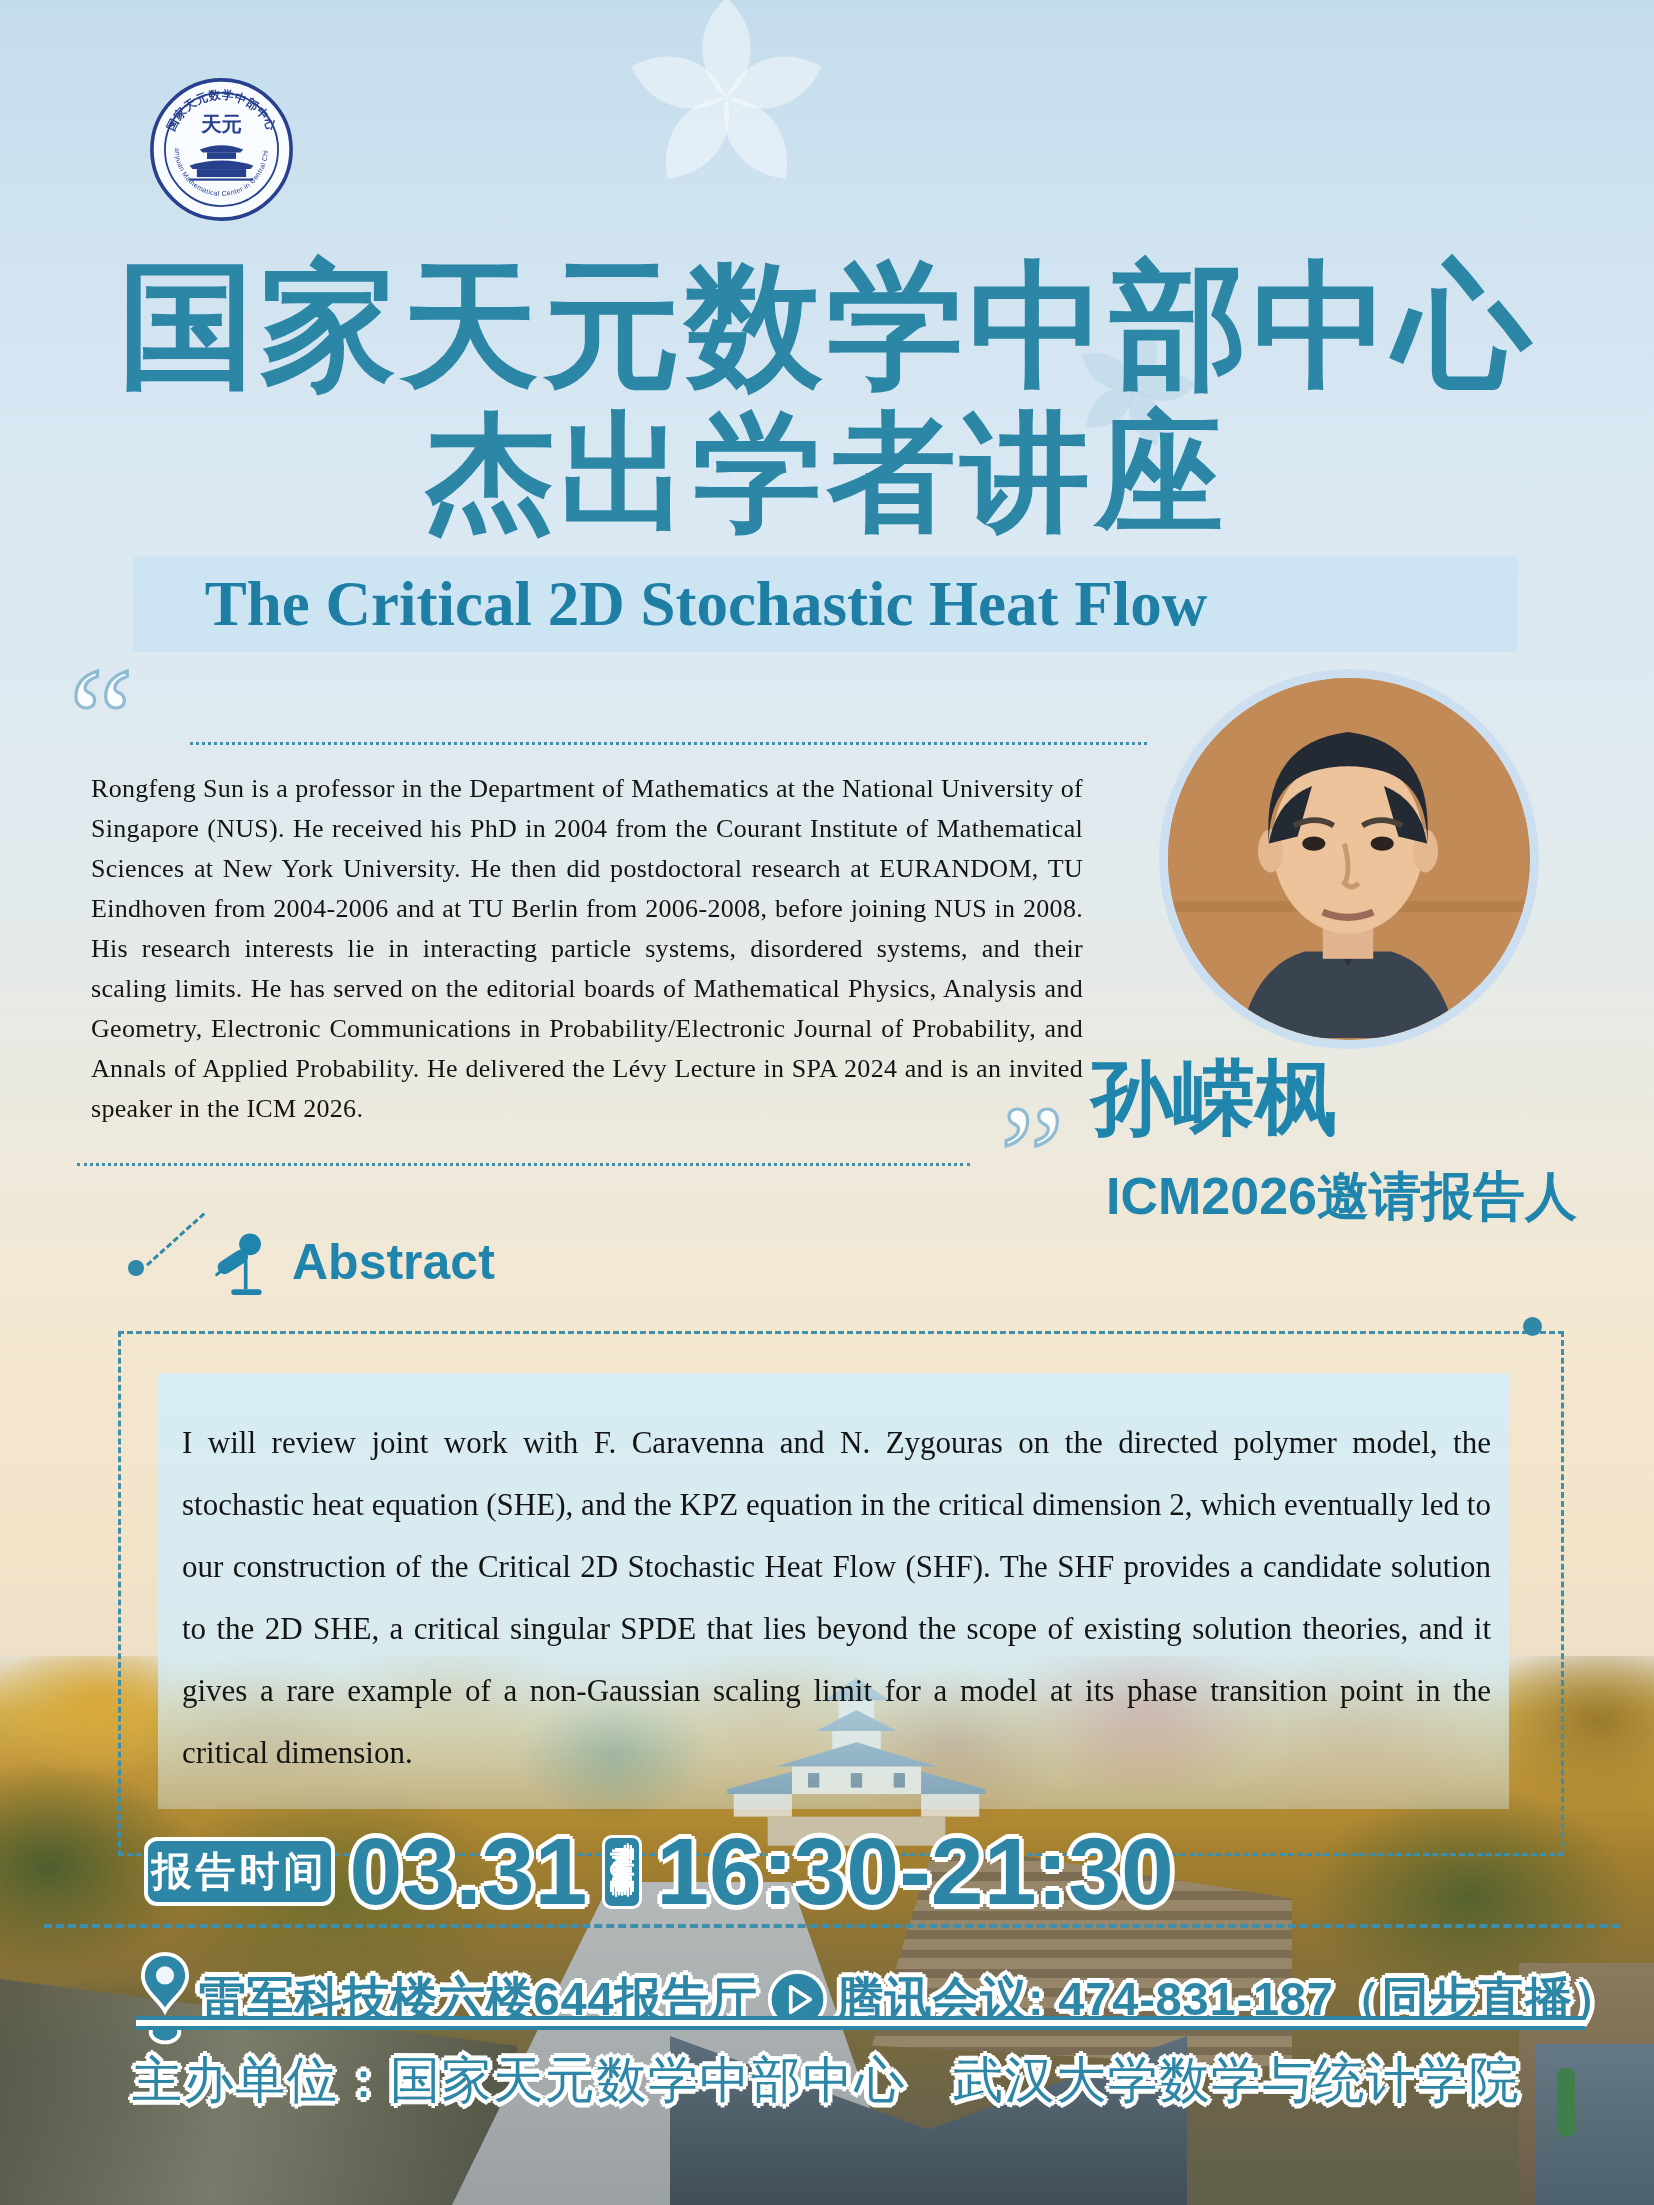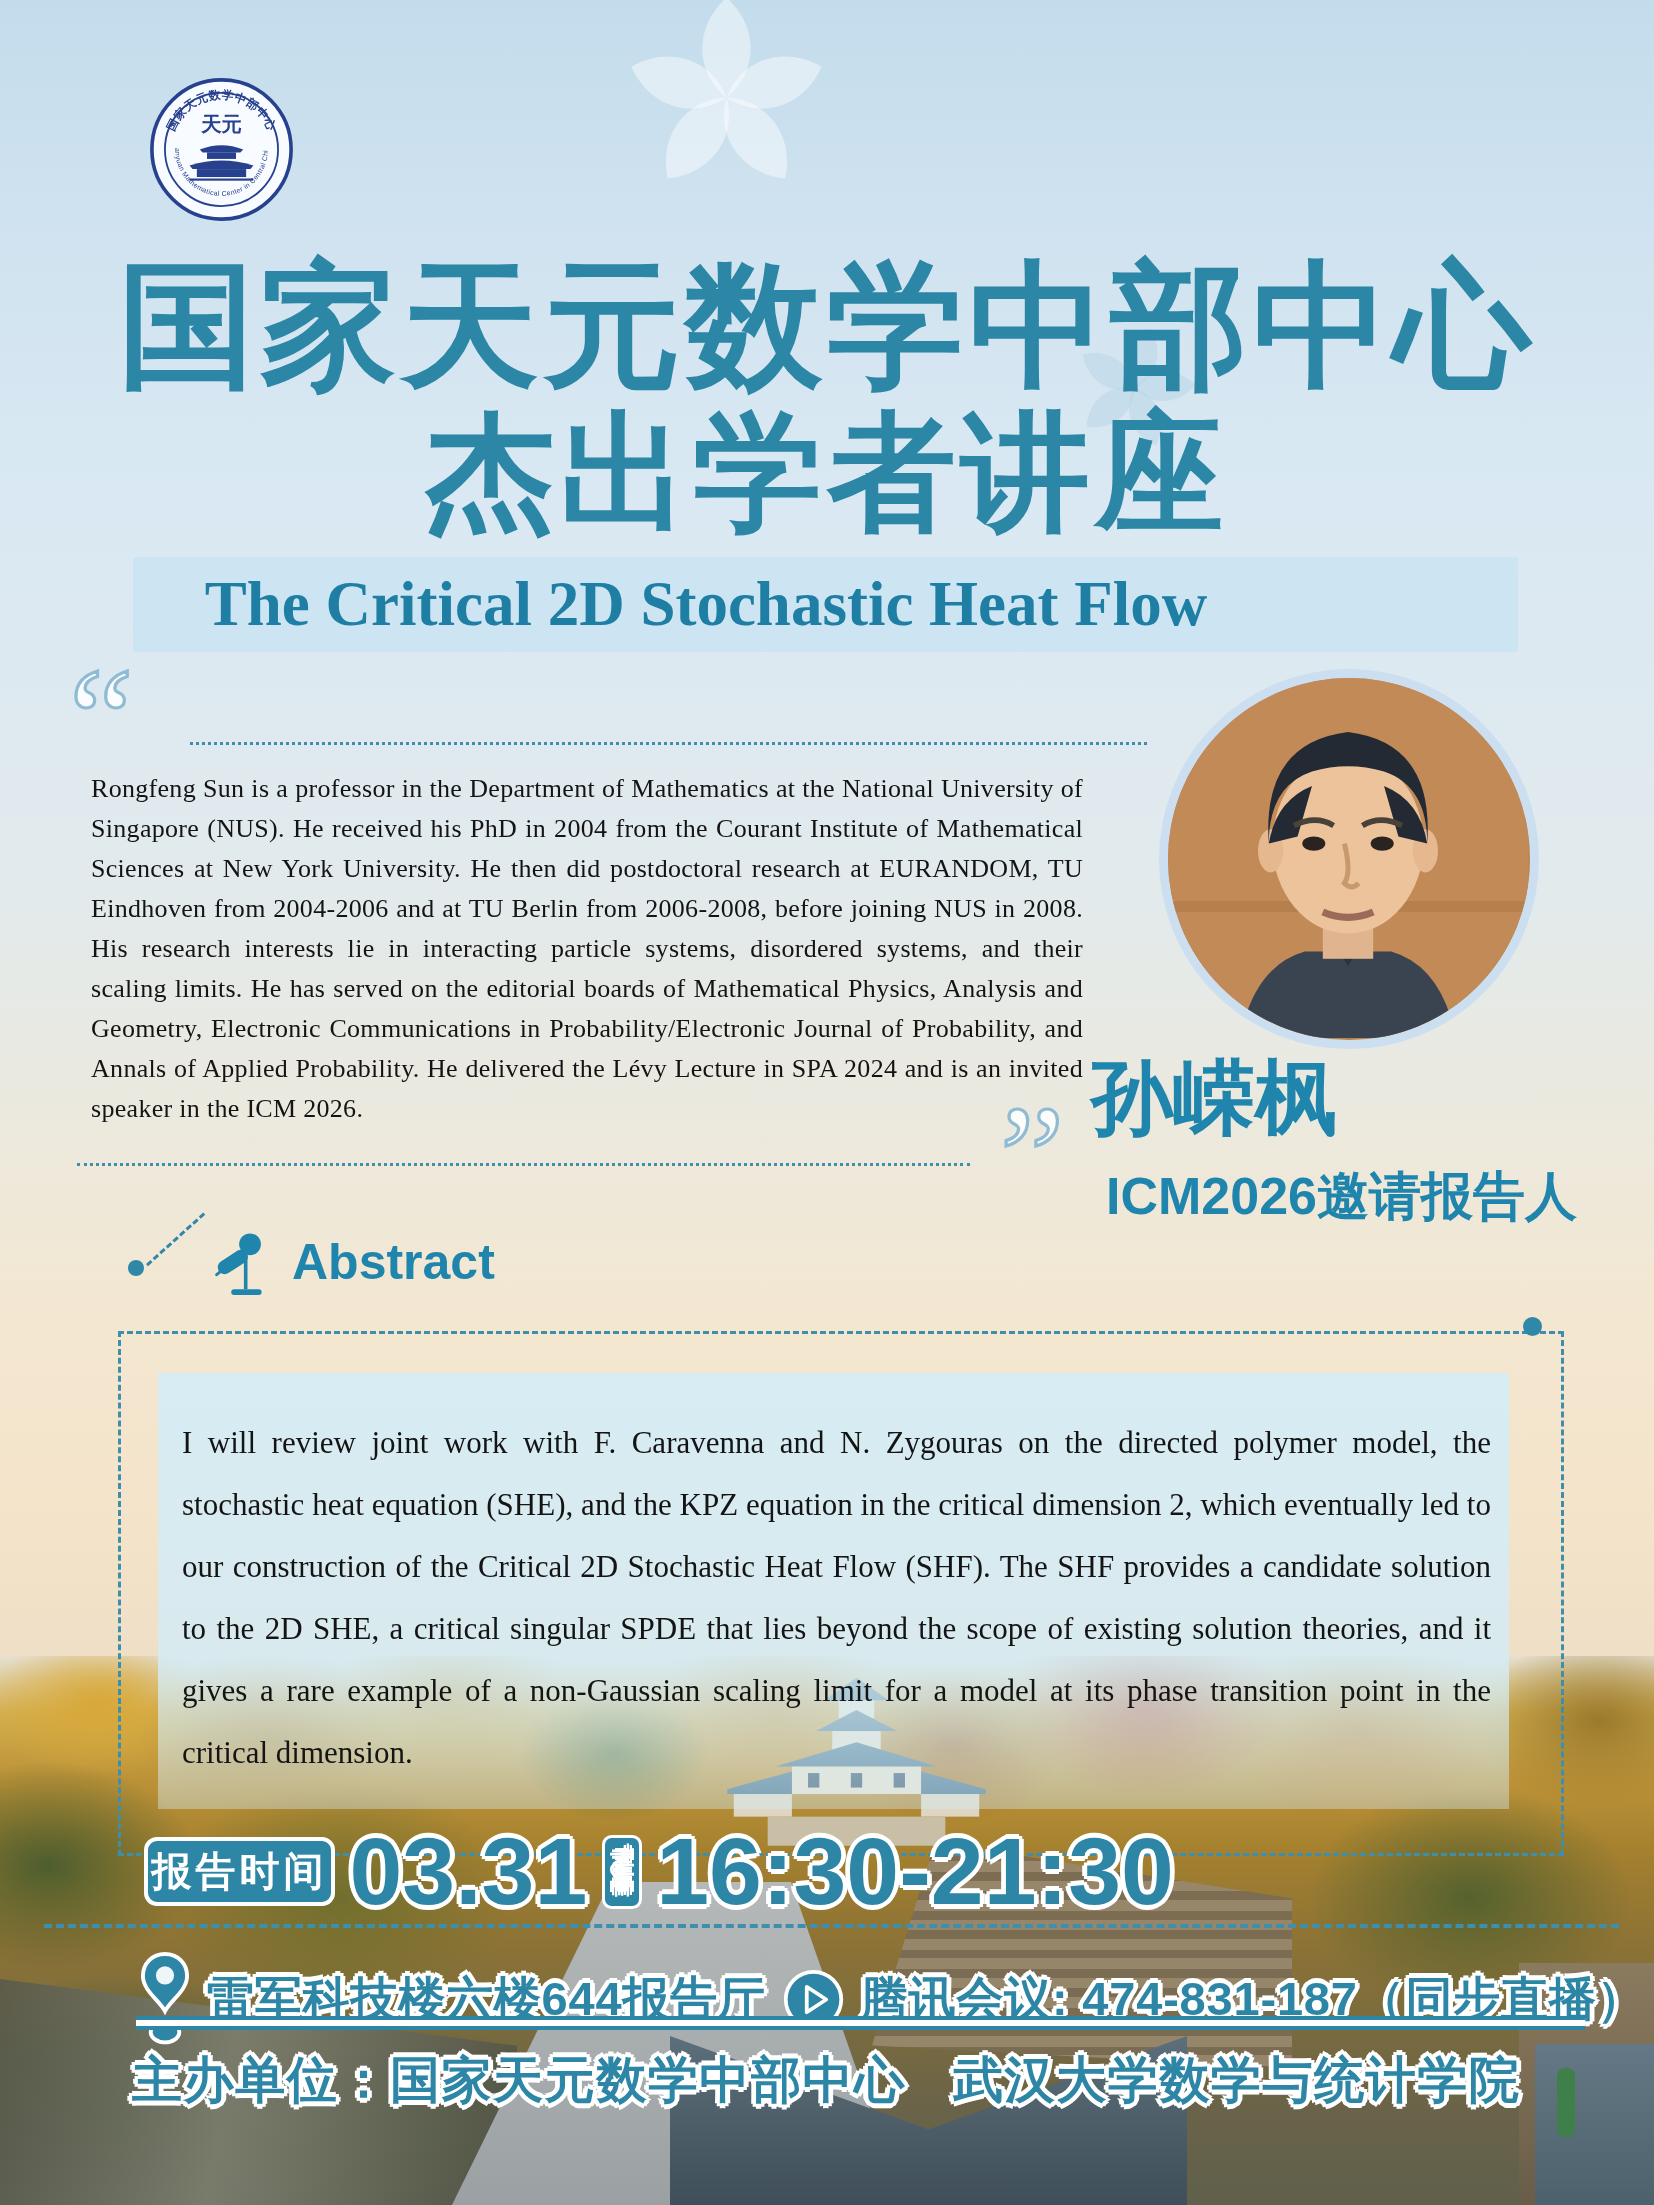--- a/index.html
+++ b/index.html
@@ -95,26 +95,26 @@
      -3.2px -3.2px 0 #fff, 3.2px -3.2px 0 #fff, -3.2px 3.2px 0 #fff, 3.2px 3.2px 0 #fff;}
   .sched-row{left:132px; top:1824px; z-index:3; display:flex; align-items:center; gap:14.5px; height:95px;padding-left:12px;}
   .sched-badge{width:191px; height:69px; background:#2e86a6; border:4px solid #ffffff;
     border-radius:13px; box-sizing:border-box; display:flex; align-items:center; justify-content:center;
     color:#ffffff; font-size:40px; font-weight:bold; letter-spacing:4px;}
   .big-num{font-size:95px; font-weight:bold; color:#2e86a6; line-height:1;}
   .tue-badge{width:40px; height:74px; background:#2e86a6; border:3.2px solid #ffffff;
     border-radius:9.7px; box-sizing:border-box; display:flex; align-items:center; justify-content:center;}
   .tue-badge span{writing-mode:vertical-rl; color:#ffffff; font-size:20px; font-weight:bold; letter-spacing:2.4px;}
   .dash-div{left:44px; top:1924px; width:1575px; border-top:4px dashed #3e8fab; z-index:3;}
-  .venue-row{left:139px; top:1940px; z-index:3; display:flex; align-items:center; gap:16px; height:118px;}
+  .venue-row{left:139px; top:1940px; z-index:3; display:flex; align-items:center; gap:8px; height:118px;}
   .venue-text{font-size:47px; font-weight:bold; color:#2e86a6; letter-spacing:0.8px;}
   .stripe-div{left:136px; top:2016px; width:1449px; height:13.7px; z-index:3;
     background:linear-gradient(180deg,#2e86a6 0 26%,#ffffff 26% 74%,#2e86a6 74% 100%);}
   .org-row{left:132px; top:2047px; z-index:3; display:flex; align-items:baseline; height:65px;}
-  .org-text{font-size:50px; font-weight:bold; color:#2e86a6; letter-spacing:1.6px;}
+  .org-text{font-size:50px; font-weight:normal; color:#2e86a6; letter-spacing:1.6px;}
   .org-gap{display:inline-block; width:47px;}
 </style>
 </head>
 <body>
 
 <div class="poster">
 
   <svg class="flower" style="left:557px; top:-48px;" width="339" height="267" viewBox="0 0 210 165">
     <g transform="translate(105,90)" fill="rgba(255,255,255,0.45)">
       <path d="M0,-62 C20,-44 20,-16 0,0 C-20,-16 -20,-44 0,-62 Z" transform="rotate(0)"></path>

